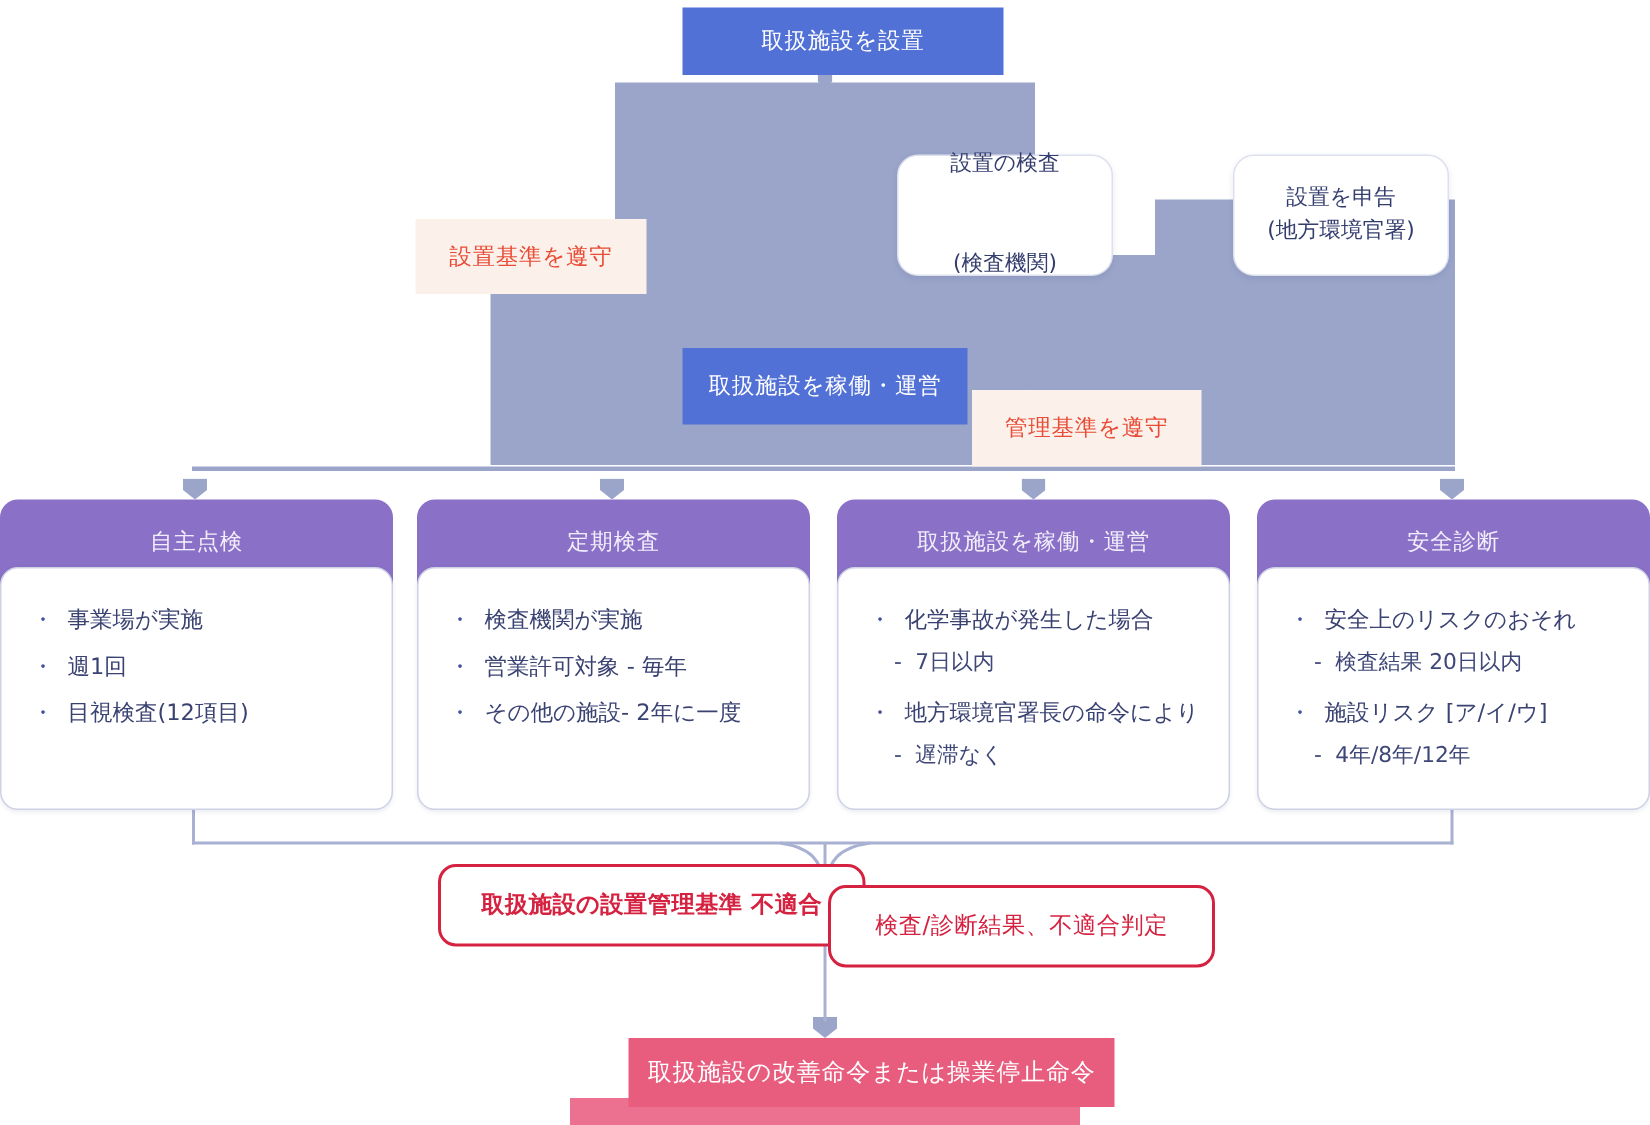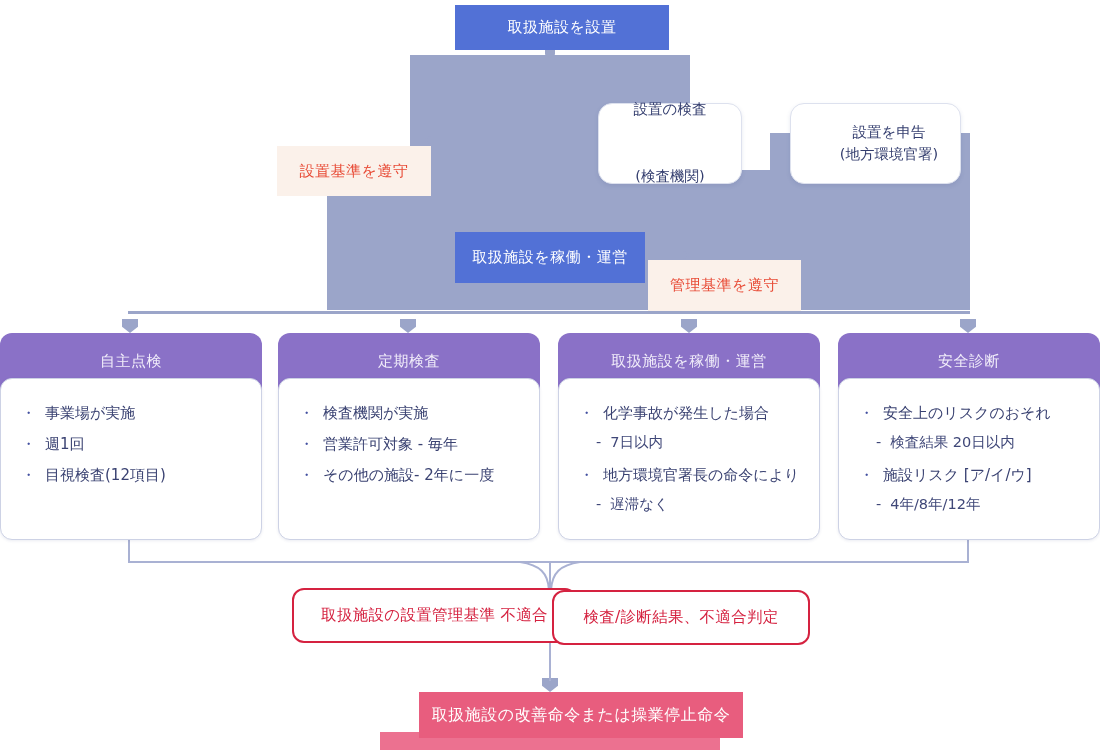--- a/index.html
+++ b/index.html
@@ -98,21 +98,21 @@
   </div>
 
   <div class="abs peachbox" style="left:277px;top:118px;width:154px;height:50px;">
     <span>設置基準を遵守</span>
   </div>
 
   <div class="abs whitebox" style="left:598px;top:103px;width:142px;height:79px;gap:45px;">
     <span>設置の検査</span>
     <span>(検査機関)</span>
   </div>
-  <div class="abs whitebox" style="left:790px;top:103px;width:142px;height:79px;padding-left:27px;">
+  <div class="abs whitebox" style="left:822px;top:103px;width:142px;height:79px;">
     <span>設置を申告</span>
     <span>(地方環境官署)</span>
   </div>
 
   <div class="abs bluebox" style="left:455px;top:232px;width:190px;height:51px;">
     <span>取扱施設を稼働・運営</span>
   </div>
 
   <div class="abs peachbox" style="left:648px;top:232px;width:153px;height:51px;">
     <span>管理基準を遵守</span>
@@ -191,21 +191,21 @@
     <div class="item">
         <span class="mk">・</span>
         <span>施設リスク [ア/イ/ウ]</span>
       </div>
     <div class="subitem">
         <span class="mk">-</span>
         <span>4年/8年/12年</span>
       </div>
   </div>
 
-  <div class="abs redbox" style="left:292px;top:588px;width:285px;height:55px;">
+  <div class="abs redbox" style="left:292px;top:576px;width:285px;height:55px;font-weight:bold;">
     <span>取扱施設の設置管理基準 不適合</span>
   </div>
   <div class="abs redbox" style="left:552px;top:590px;width:258px;height:55px;">
     <span>検査/診断結果、不適合判定</span>
   </div>
 
   <div class="abs pinkstrip" style="left:380px;top:732px;width:340px;height:18px;"></div>
   <div class="abs pinkbox" style="left:388px;top:692px;width:324px;height:46px;margin-left:31px;">
     <span>取扱施設の改善命令または操業停止命令</span>
   </div>

